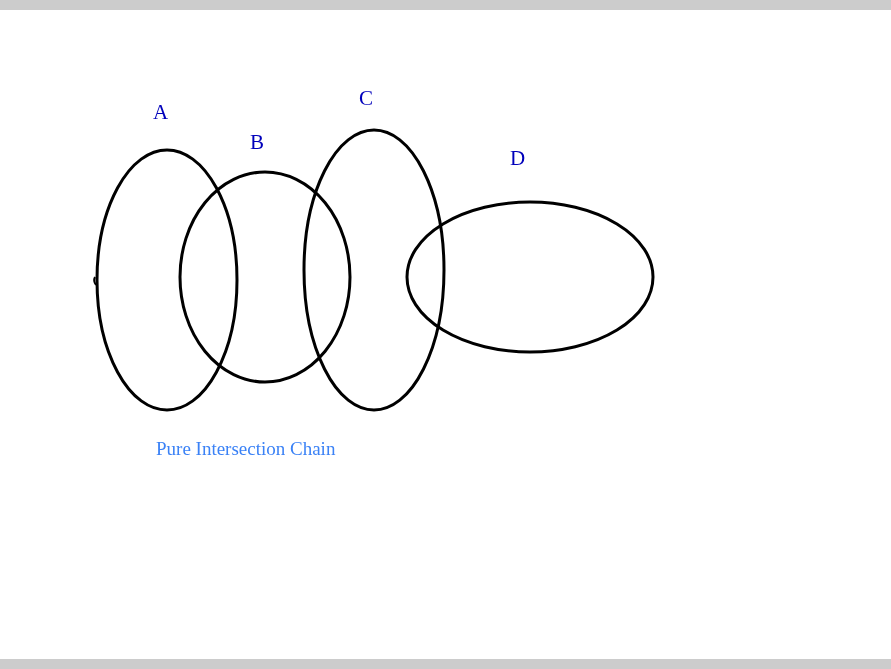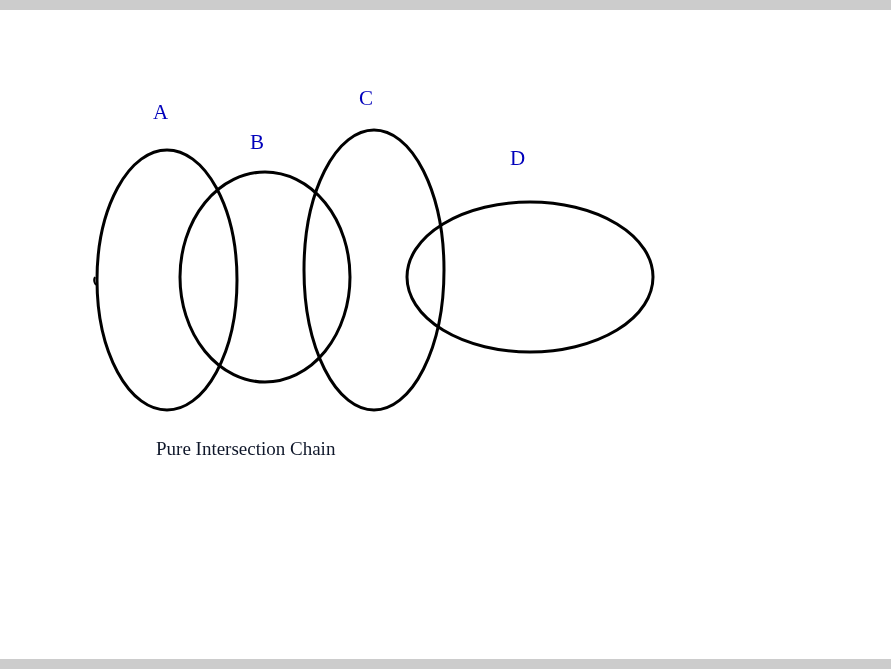--- a/index.html
+++ b/index.html
@@ -40,21 +40,21 @@
     user-select: none;
   }
   .label-a { left: 153px; top: 102px; }
   .label-b { left: 250px; top: 132px; }
   .label-c { left: 359px; top: 88px; }
   .label-d { left: 510px; top: 148px; }
   .caption {
     position: absolute;
     left: 156px;
     top: 438px;
-    color: #0f172a;
+    color: #3b82f6;
     font-size: 19px;
     line-height: 1.2;
     user-select: none;
   }
 </style>
 </head>
 <body>
 
 <div class="stage">
 

